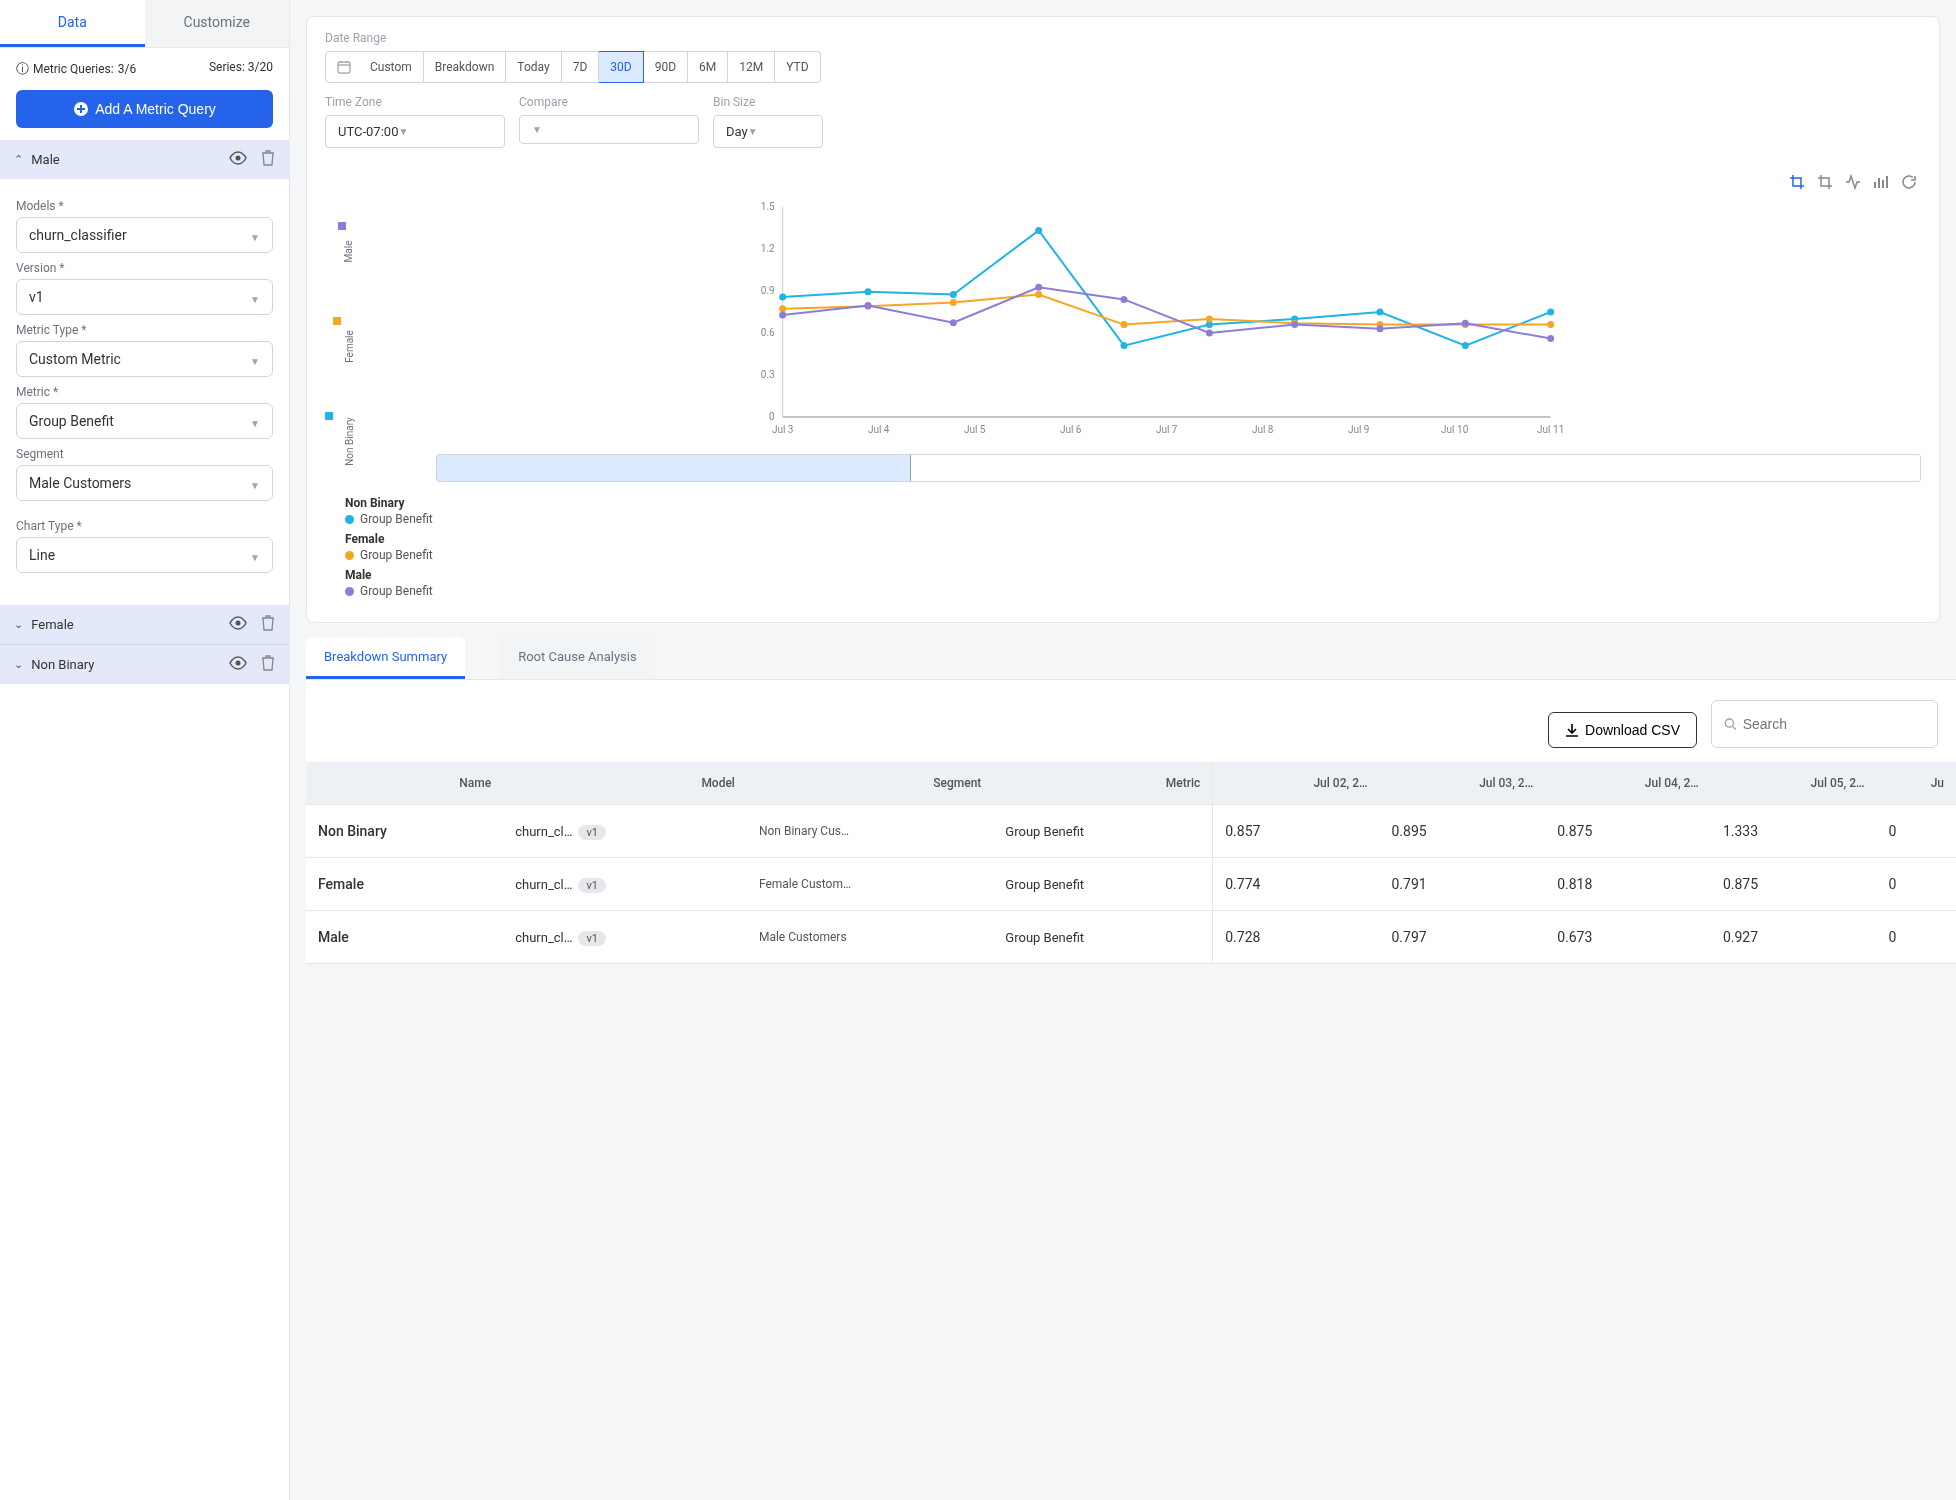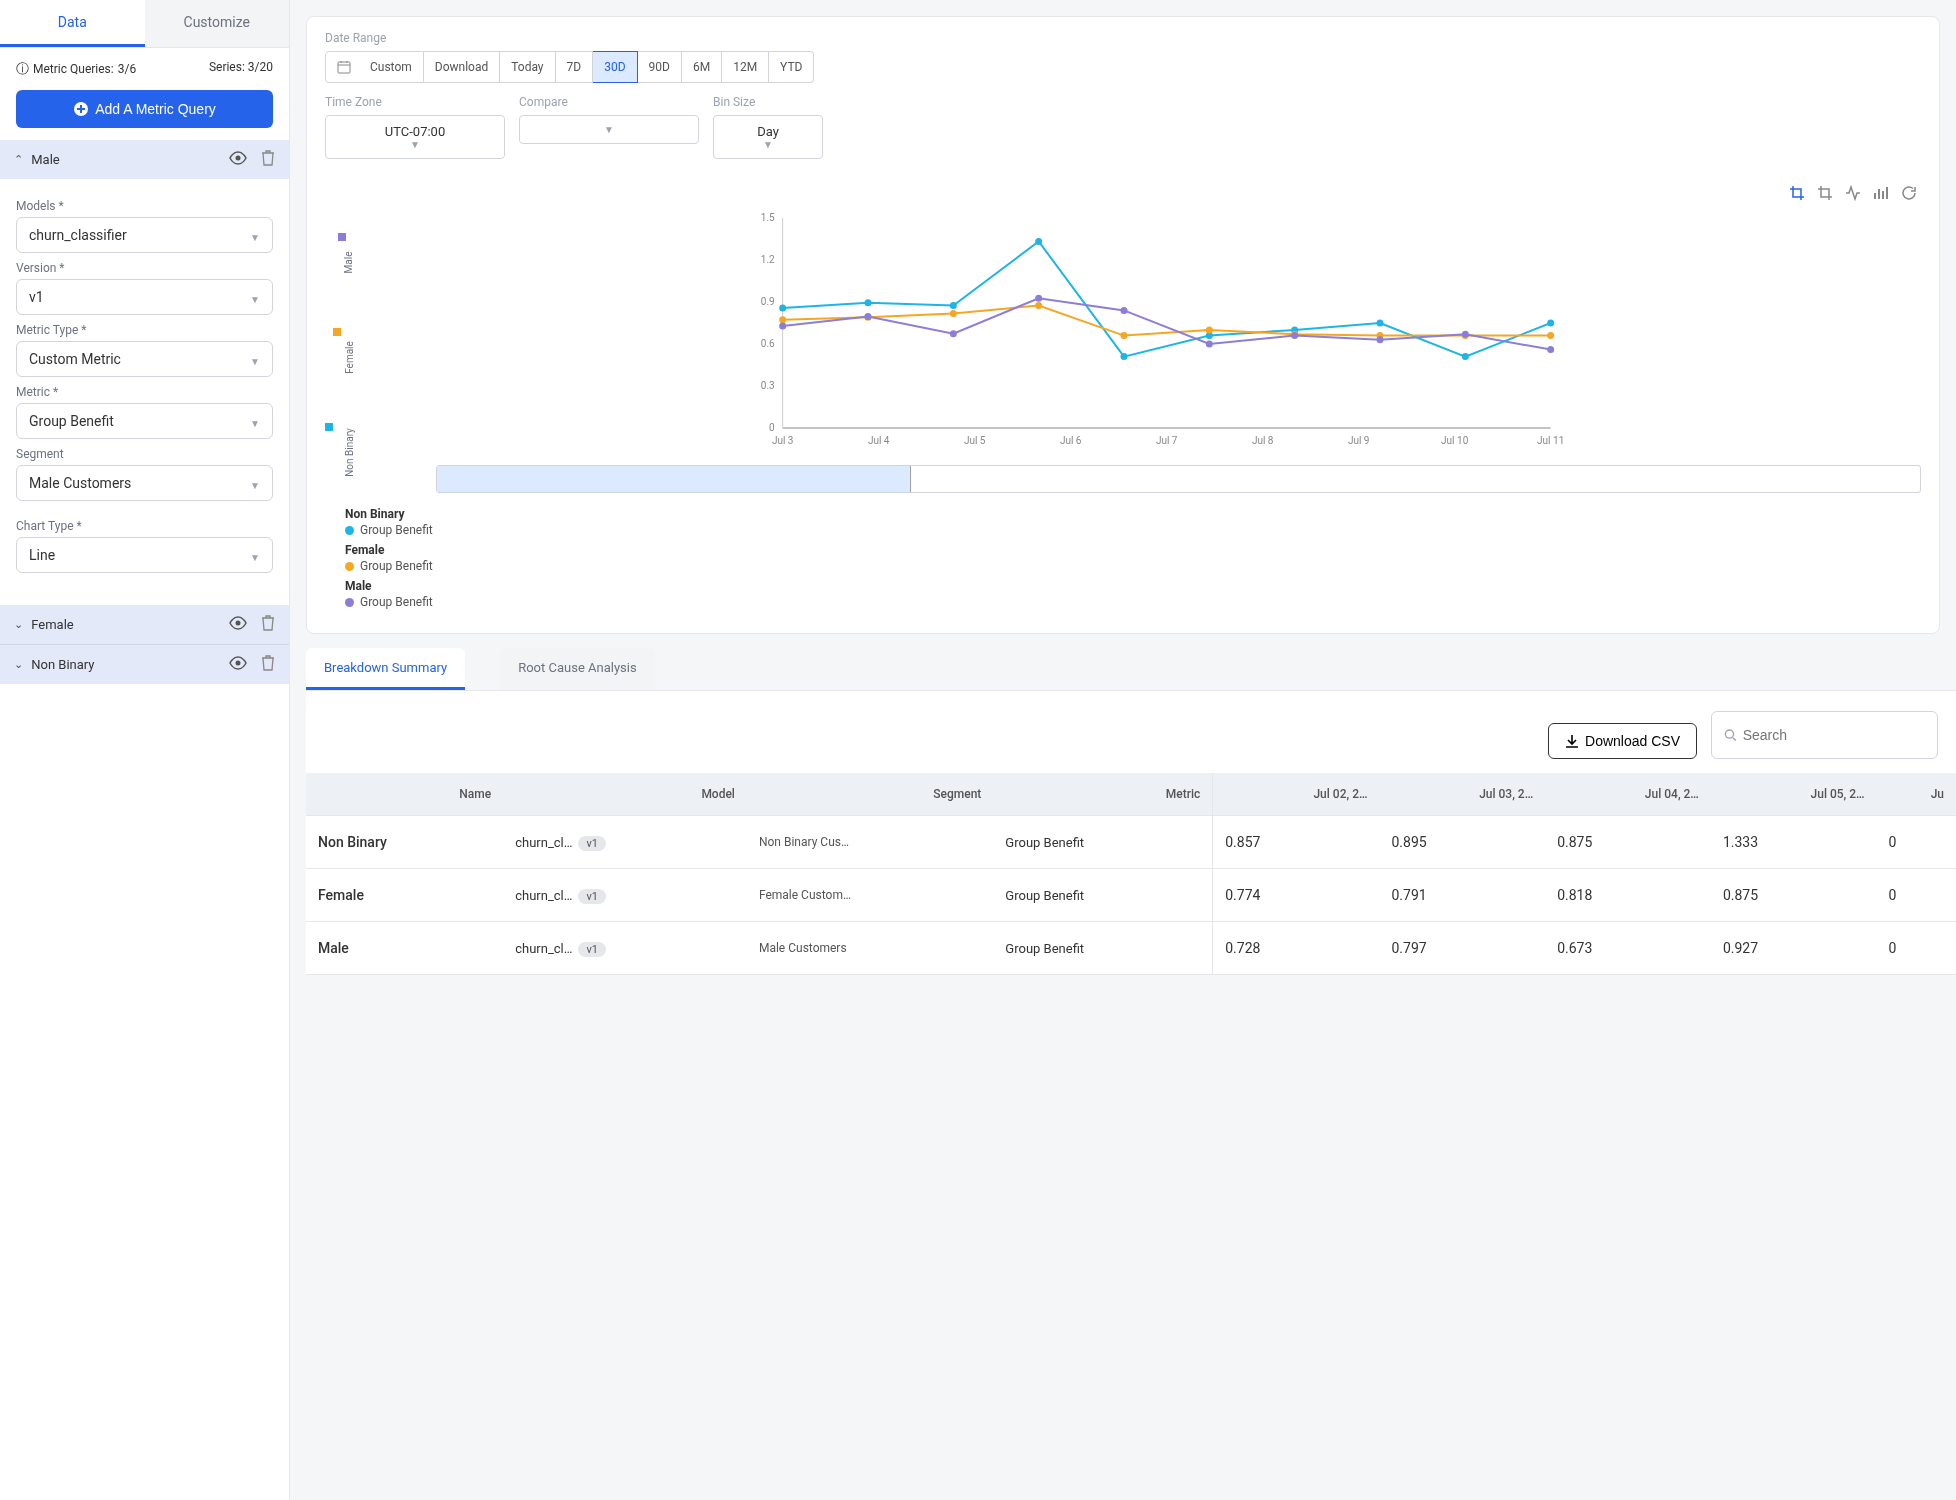--- a/index.html
+++ b/index.html
@@ -25,21 +25,21 @@
 .main { flex: 1; padding: 16px 0 0 16px; }
 .card { background: #fff; border: 1px solid #e5e7eb; border-radius: 8px; padding: 14px 18px 18px; margin-right: 16px; margin-bottom: 14px; }
 .ctrl-label { font-size: 12px; color: #9ca3af; margin-bottom: 6px; }
 .range-btns { display: flex; }
 .range-btn { border: 1px solid #d1d5db; background: #fff; padding: 8px 11px; font-size: 12px; cursor: pointer; display: flex; align-items: center; gap: 19px; color: #555; }
 .range-btn:first-child { border-radius: 4px 0 0 4px; }
 .range-btn:last-child { border-radius: 0 4px 4px 0; }
 .range-btn + .range-btn { border-left: none; }
 .range-btn.active { background: #dbeafe; border-color: #2563eb; color: #2563eb; position: relative; z-index: 1; }
 .row2 { display: flex; gap: 14px; margin-top: 12px; }
-.sel { border: 1px solid #d1d5db; border-radius: 4px; padding: 8px 12px; font-size: 13px; display: flex; align-items: center; justify-content: space-between; min-width: 180px; cursor: pointer; flex-direction: column; }
+.sel { border: 1px solid #d1d5db; border-radius: 4px; padding: 8px 12px; font-size: 13px; display: flex; align-items: center; min-width: 180px; cursor: pointer; }
 .chart-tools { display: flex; justify-content: flex-end; gap: 12px; margin: 26px 4px 0; color: #6b7280; }
 .chart-tools span { cursor: pointer; }
 .chart-wrap { display: flex; margin-top: 4px; }
 .y-legend { display: flex; flex-direction: column; justify-content: space-around; align-items: center; padding-right: 6px; font-size: 10px; color: #6b7280; }
 .y-legend .ll { transform: rotate(-90deg); white-space: nowrap; margin: 10px 0; }
 .y-legend .sq { width: 8px; height: 8px; display: inline-block; margin-bottom: 4px; }
 .chart-area { flex: 1; position: relative; }
 svg.chart { width: 100%; height: 250px; }
 .brush { display: flex; margin: 4px 0 0 56px; height: 28px; border: 1px solid #d1d5db; border-radius: 3px; overflow: hidden; }
 .brush .sel-region { background: #dbeafe; height: 100%; border-right: 1px solid #9ca3af; }
@@ -170,21 +170,21 @@
     <div class="card">
       <div class="ctrl-label">Date Range</div>
       <div class="range-btns">
         <div class="range-btn">
           <svg width="14" height="14" viewBox="0 0 14 14">
               <rect x="1" y="2" width="12" height="11" rx="1" fill="none" stroke="#888"></rect>
               <path d="M1 5h12M4 1v2M10 1v2" stroke="#888"></path>
             </svg>
           <span>Custom</span>
         </div>
-        <div class="range-btn">Download</div>
+        <div class="range-btn">Breakdown</div>
         <div class="range-btn">Today</div>
         <div class="range-btn">7D</div>
         <div class="range-btn active">30D</div>
         <div class="range-btn">90D</div>
         <div class="range-btn">6M</div>
         <div class="range-btn">12M</div>
         <div class="range-btn">YTD</div>
       </div>
       <div class="row2">
         <div>

